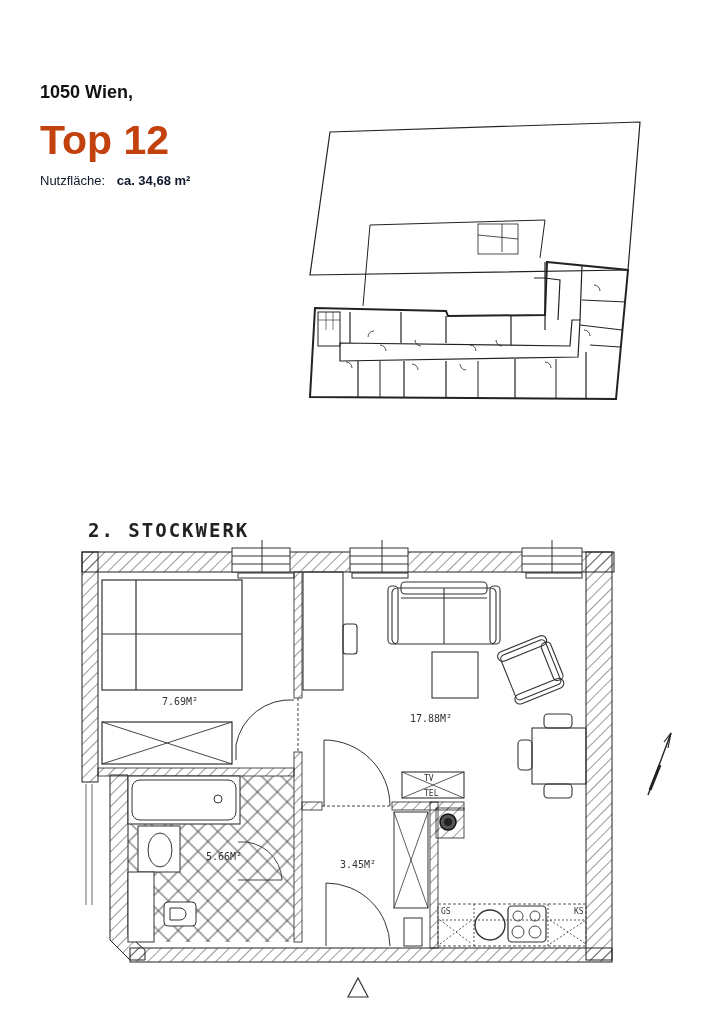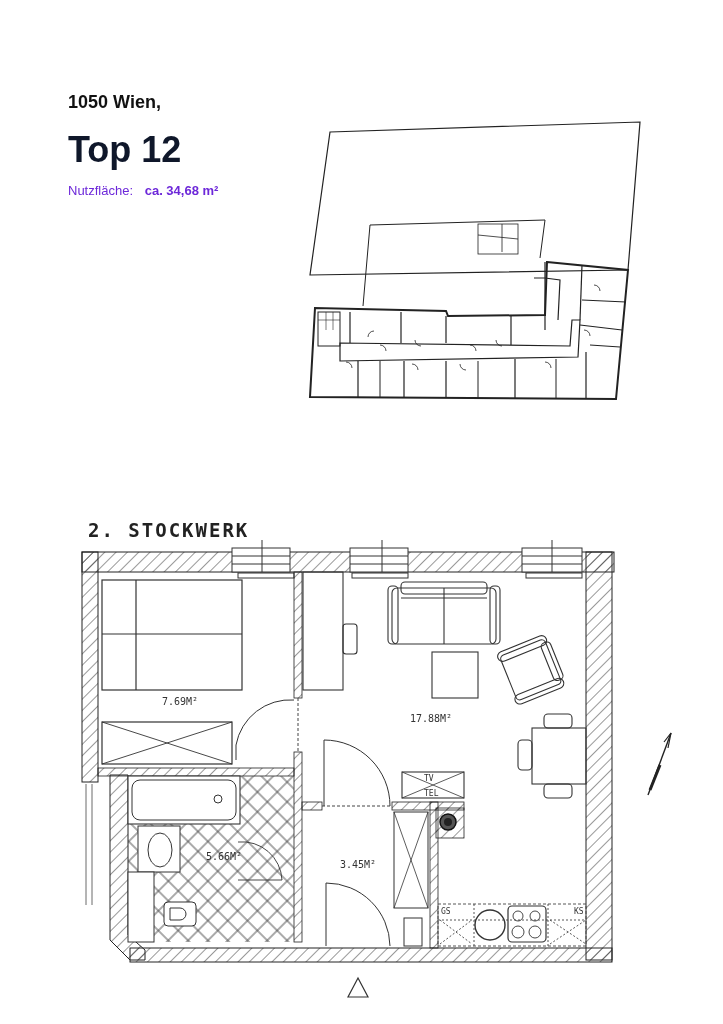--- a/index.html
+++ b/index.html
@@ -1,20 +1,20 @@
 <!DOCTYPE html>
 <html><head>
   <meta charset="utf-8">
   <style>
     html, body { margin: 0; padding: 0; background: #ffffff; }
     body { width: 723px; height: 1024px; position: relative; overflow: hidden; font-family: "Liberation Sans", sans-serif; color: #111; }
-    .header { position: absolute; left: 40px; top: 90px; margin-left: 28px; }
+    .header { position: absolute; left: 40px; top: 80px; }
     .addr { font-family: "Liberation Sans", sans-serif; font-weight: bold; font-size: 18px; line-height: 24px; color: #111; }
-    .unit-title { font-family: "Liberation Sans", sans-serif; font-weight: bold; font-size: 36px; line-height: 46px; margin-top: 13px; color: #0f172a; }
-    .area-line { font-family: "Liberation Sans", sans-serif; font-size: 13px; margin-top: 10px; color: #6d28d9; }
+    .unit-title { font-family: "Liberation Sans", sans-serif; font-weight: bold; font-size: 41px; line-height: 46px; margin-top: 13px; color: #c2410c; }
+    .area-line { font-family: "Liberation Sans", sans-serif; font-size: 13px; margin-top: 10px; color: #0f172a; }
     .area-line .val { font-weight: bold; margin-left: 8px; }
     svg { position: absolute; left: 0; top: 0; }
     .plan-label { font-family: "DejaVu Sans Mono", monospace; font-size: 10px; fill: #333; }
     .floor-label { font-family: "DejaVu Sans Mono", monospace; font-weight: bold; font-size: 19px; fill: #222; letter-spacing: 2px; }
   </style>
 </head>
 <body>
 
 <div class="header">
   <div class="addr">1050 Wien,</div>

